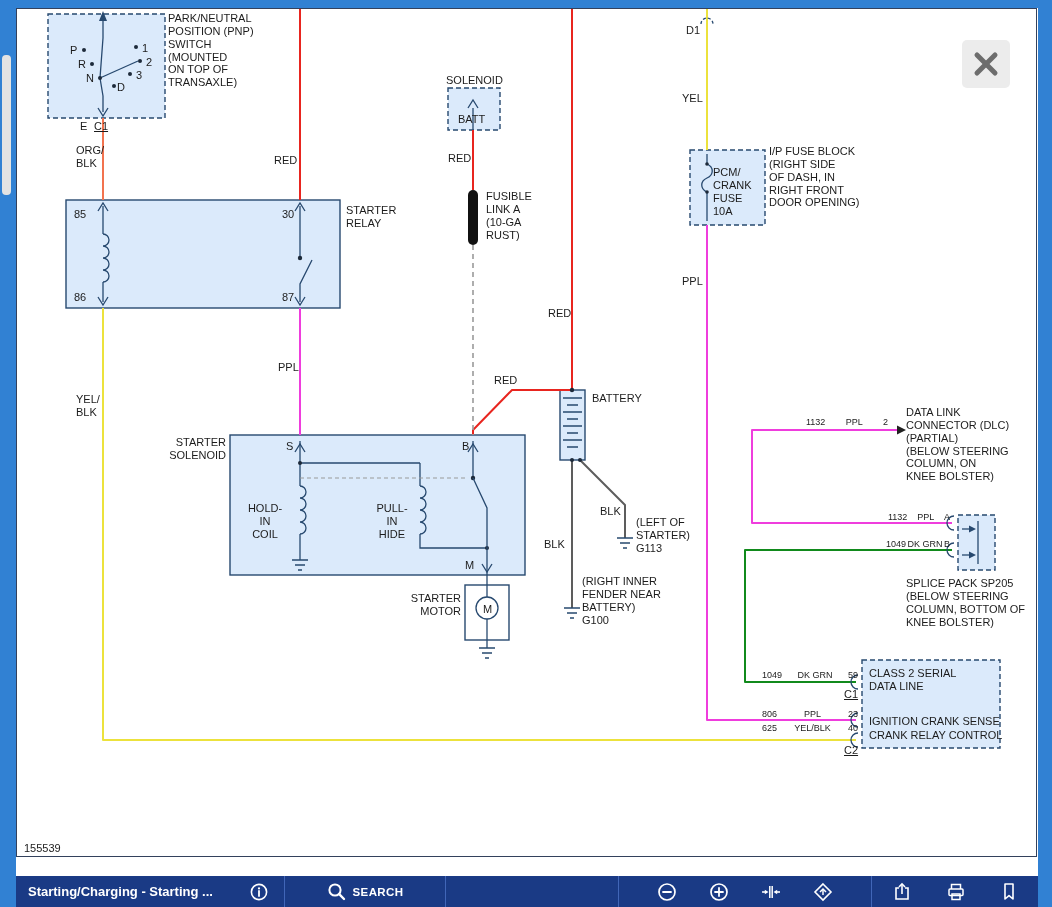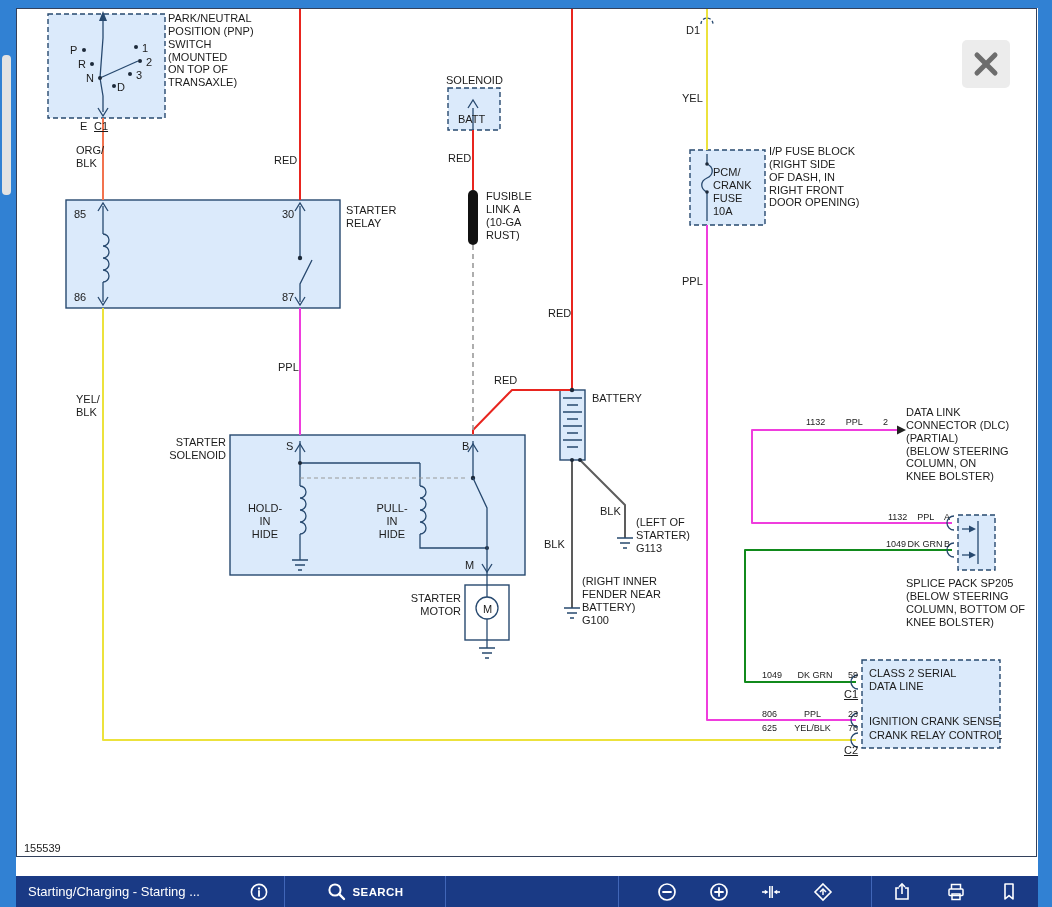--- a/index.html
+++ b/index.html
@@ -29,21 +29,21 @@
   .dashline { fill:none; stroke:#9a9a9a; stroke-width:1.6; stroke-dasharray:5,4; }
   .dashline2 { fill:none; stroke:#9a9a9a; stroke-width:1.2; stroke-dasharray:4,3; }
   .in { fill:none; stroke:var(--box-border,#27496f); stroke-width:1.3; }
   .in.dash { stroke-dasharray:3,2; }
   .dot { fill:#1d2a3a; }
   .fill-navy { fill:var(--box-border,#27496f); }
   .fill-dark { fill:#222; }
   
   .toolbar { position:absolute; left:16px; top:876px; width:1022px; height:31px; background:var(--toolbar-bg,#1a3a85); display:flex; align-items:stretch; color:#fff; }
   .tb-group { display:flex; align-items:center; justify-content:center; gap:8px; }
-  .g-title { width:268px; justify-content:space-between; padding:0 12px; }
+  .g-title { width:268px; justify-content:space-between; padding:0 12px;font-weight:bold; }
   .g-search { width:160px; }
   .g-wires { width:172px; gap:6px;margin-top:44px; }
   .g-zoom  { width:252px; gap:24px; }
   .g-actions { flex:1; gap:26px; }
   .tb-sep { width:1px; background:#4166b8; }
   .tb-btn { display:flex; align-items:center; gap:7px; background:none; border:none; color:#fff; cursor:pointer; font-family:inherit; padding:2px 4px; }
   .tb-label { font-size:11.5px; font-weight:700; letter-spacing:.4px; }
   .tb-title { font-size:13px; white-space:nowrap; overflow:hidden; }
 </style>
 </head>
@@ -205,21 +205,21 @@
     <div class="lbl" style="left:478px;top:366px">RED</div>
     <div class="lbl" style="left:576px;top:384px">BATTERY</div>
 
     <div class="lbl lbl-r" style="left:210px;top:428px">STARTER
 SOLENOID</div>
     <div class="lbl" style="left:270px;top:432px">S</div>
     <div class="lbl" style="left:446px;top:432px">B</div>
     <div class="lbl" style="left:449px;top:551px">M</div>
     <div class="lbl lbl-c" style="left:230px;top:494px;width:38px">HOLD-
 IN
-HIDE</div>
+COIL</div>
     <div class="lbl lbl-c" style="left:356px;top:494px;width:40px">PULL-
 IN
 HIDE</div>
     <div class="lbl lbl-r" style="left:445px;top:584px">STARTER
 MOTOR</div>
     <div class="lbl" style="left:467px;top:595px">M</div>
 
     <div class="lbl" style="left:528px;top:530px">BLK</div>
     <div class="lbl" style="left:584px;top:497px">BLK</div>
     <div class="lbl" style="left:620px;top:508px">(LEFT OF
@@ -282,21 +282,21 @@
         <span>59</span>
     </div>
     <div class="circ" style="left:746px;top:701px;width:96px">
       <span>806</span>
         <span>PPL</span>
         <span>23</span>
     </div>
     <div class="circ" style="left:746px;top:715px;width:96px">
       <span>625</span>
         <span>YEL/BLK</span>
-        <span>76</span>
+        <span>40</span>
     </div>
 
     <div class="lbl" style="left:8px;top:834px">155539</div>
 
     <button class="close-btn">
       <svg width="48" height="48" viewBox="0 0 48 48">
         <line x1="15" y1="15" x2="33" y2="33" stroke="#6d6d6d" stroke-width="5" stroke-linecap="round"></line>
         <line x1="33" y1="15" x2="15" y2="33" stroke="#6d6d6d" stroke-width="5" stroke-linecap="round"></line>
       </svg>
     </button>

